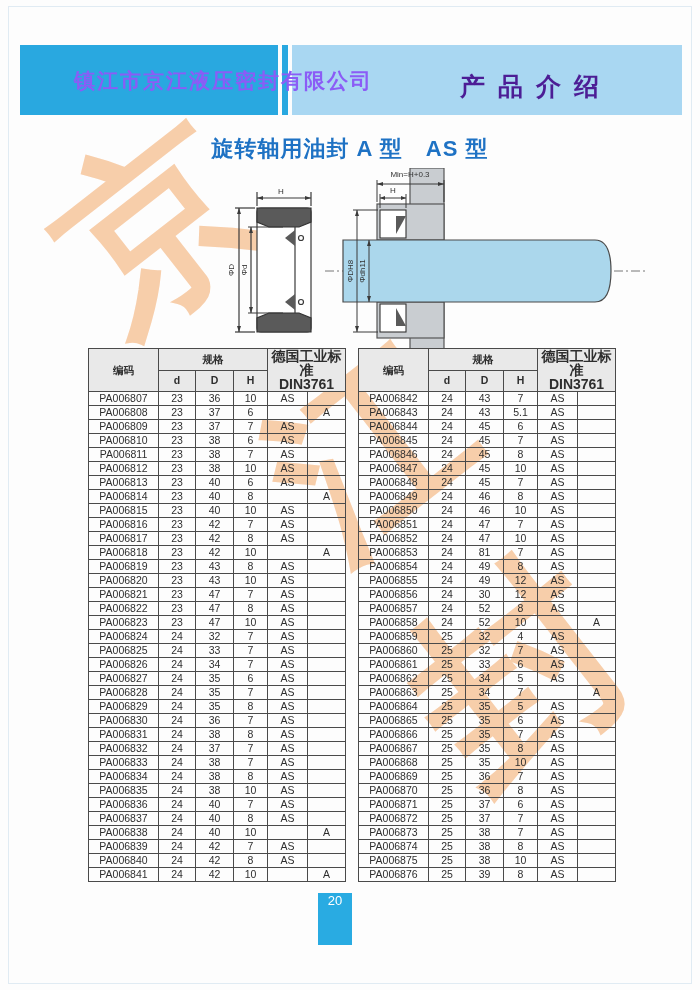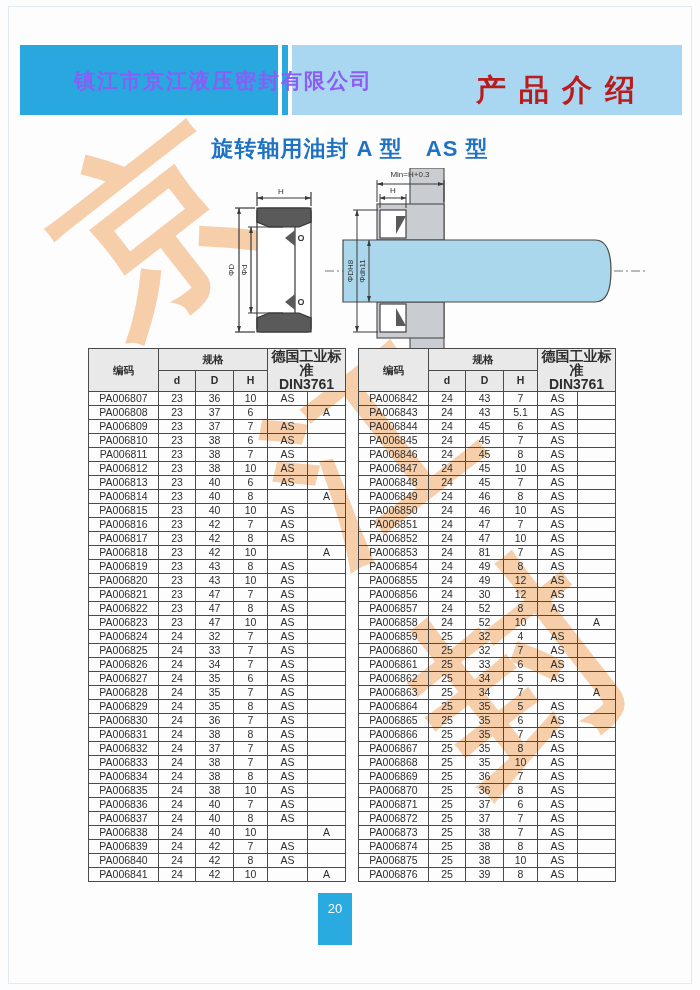--- a/index.html
+++ b/index.html
@@ -26,23 +26,23 @@
   
   .banner-dark  { position:absolute; left:20px;  top:45px; width:258px; height:70px; background:#29a8e0; z-index:2; }
   .banner-strip { position:absolute; left:282px; top:45px; width:6px;  height:70px; background:#29a8e0; z-index:2; }
   .banner-light { position:absolute; left:292px; top:45px; width:390px; height:70px; background:#a9d7f2; z-index:2; }
   .company-name {
     position:absolute; left:74px; top:67px; z-index:3;
     font-family:"DejaVu Serif", serif; font-weight:bold;
     font-size:21px; letter-spacing:2px; color:#8b5cf6;
   }
   .section-title {
-    position:absolute; left:476px; top:70px; z-index:3;
+    position:absolute; left:460px; top:70px; z-index:3;
     font-family:"DejaVu Serif", serif; font-weight:bold;
-    font-size:30px; letter-spacing:13px; color:#b91c1c;
+    font-size:25px; letter-spacing:13px; color:#4c1d95;
   }
   .page-title {
     position:absolute; left:0; top:134px; width:700px; z-index:1;
     text-align:center; font-weight:bold; font-size:22px;
     letter-spacing:1px; color:#1e72c4;
   }
   
   .diagram { position:absolute; left:225px; top:168px; z-index:1; }
   .dim-text { font-size:8px; fill:#333; font-family:"Liberation Sans",sans-serif; }
   
@@ -53,21 +53,21 @@
   th, td {
     border:1px solid #4a4a4a; text-align:center; padding:0;
     height:13px; line-height:13px; overflow:hidden; background:transparent;
   }
   thead th { background:#e9e9e9; font-weight:bold; }
   thead .din-cell { line-height:14px; font-size:14px; }
   
   .page-num {
     position:absolute; left:318px; top:893px; width:34px; height:52px;
     background:#29abe2; z-index:1; color:#fff; font-size:13px;
-    text-align:center; padding-top:8px;
+    text-align:center; 
   }
 </style>
 </head>
 <body>
 
 <div class="page-frame"></div>
 
 <div class="watermark">
   <span class="wm-1">京</span>
   <span class="wm-2">江</span>

